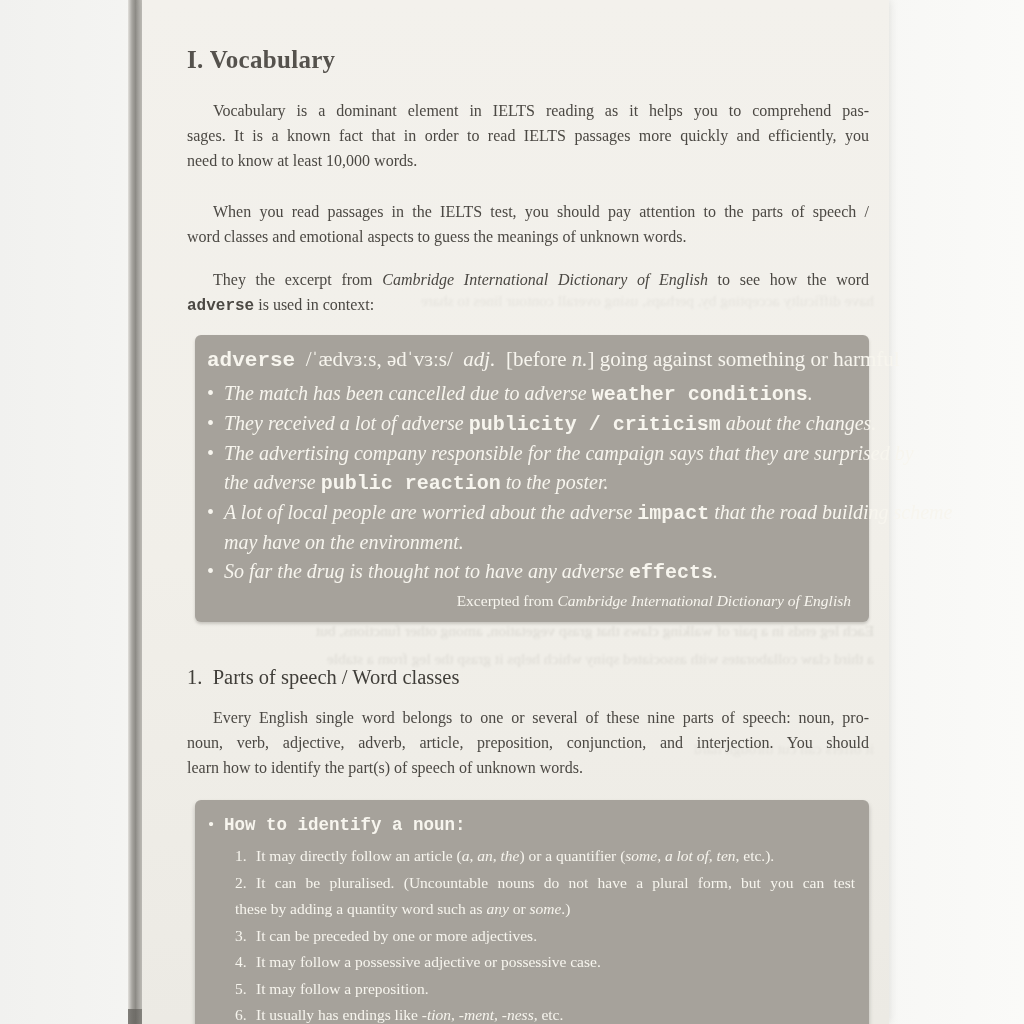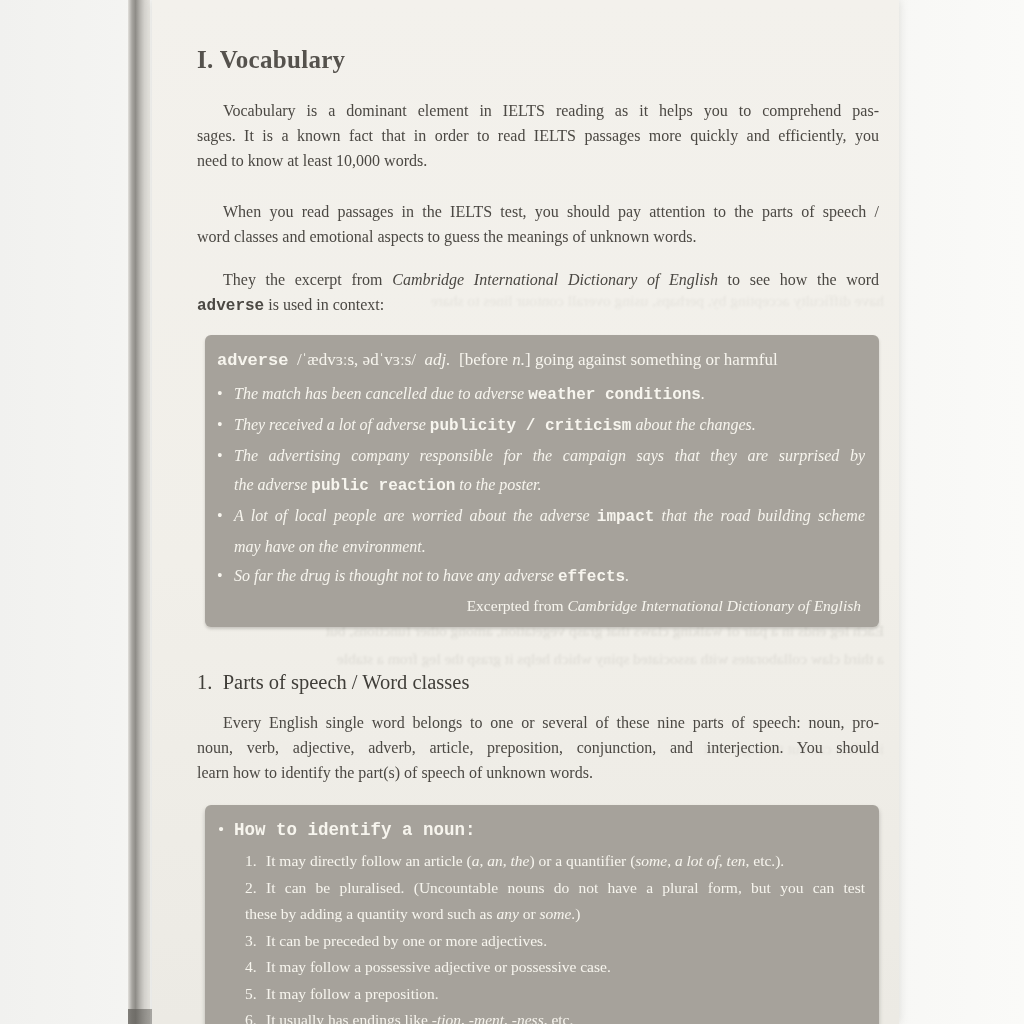--- a/index.html
+++ b/index.html
@@ -3,21 +3,21 @@
 <meta charset="utf-8">
 <style>
   html,body{margin:0;padding:0;background:#e9e9e7;}
   .shot{position:relative;width:1024px;height:1024px;overflow:hidden;
         background:linear-gradient(90deg,#f1f1ef 0%,#f4f4f2 12%,#f6f6f4 14%,#f7f7f5 85%,#fafaf8 100%);
         font-family:"Liberation Serif","DejaVu Serif",serif;}
   .edge-strip{position:absolute;left:128px;top:0;bottom:0;width:22px;
         background:linear-gradient(90deg,#e2e0dc 0%,#a7a5a0 18%,#8e8c87 34%,#b8b6b1 56%,#d6d4cf 76%,#eae8e3 100%);}
   .strip-shadow{position:absolute;left:128px;bottom:0;width:70px;height:15px;
         background:linear-gradient(90deg,rgba(96,94,89,.75),rgba(96,94,89,0));}
-  .page{position:absolute;left:152px;top:0;width:747px;height:1024px;
+  .page{position:absolute;left:142px;top:0;width:747px;height:1024px;
         background:linear-gradient(180deg,#f3f1ec 0%,#f1efe9 55%,#ecEAe4 100%);
         background:linear-gradient(180deg,#f3f1ec 0%,#f1efe9 55%,#ecEae4 100%);
         box-shadow:0 0 9px rgba(110,108,102,.20);}
   .content{position:relative;height:100%;padding:0 20px 0 45px;box-sizing:border-box;color:#4a4741;}
 
   .title{margin-top:44px;font-size:25px;line-height:32px;font-weight:700;color:#55524d;letter-spacing:.3px;}
   .para{font-size:16px;line-height:25px;color:#4b4843;}
   .p1{margin-top:22px;} .p2{margin-top:26px;} .p3{margin-top:18px;}
 
   .ln{white-space:nowrap;}
@@ -25,22 +25,22 @@
   .jl{text-align:justify;text-align-last:justify;}
   .hang{text-indent:-17px;}
   .rb{font-weight:700;font-style:normal;font-family:Liberation Mono, monospace;}
   .ri{font-style:italic;}
   .rm{display:inline-block;width:17px;font-style:normal;text-indent:0;}
   .rn{display:inline-block;width:21px;font-style:normal;text-indent:0;}
 
   .graybox{background:#a6a29b;border-radius:6px;color:#f7f5ee;}
   .dictbox{margin-top:16px;margin-left:8px;width:674px;box-sizing:border-box;
            padding:11px 14px 9px 12px;box-shadow:0 2px 3px rgba(105,102,95,.30);}
-  .dict-head{font-size:17px;line-height:27px;margin-bottom:5px;}
-  .ex{font-size:16px;line-height:29px;padding-left:17px;font-style:italic;}
+  .dict-head{font-size:21px;line-height:27px;margin-bottom:5px;}
+  .ex{font-size:20px;line-height:29px;padding-left:17px;font-style:italic;}
   .dict-source{font-size:15.5px;line-height:24px;text-align:right;padding-right:4px;margin-top:2px;}
 
   .sec-head{margin-top:42px;font-size:20.5px;line-height:27px;color:#403e39;}
   .sec-para{margin-top:14px;}
 
   .nounbox{margin-top:20px;margin-left:8px;width:674px;box-sizing:border-box;
            padding:11px 14px 12px 13px;box-shadow:0 3px 4px rgba(100,97,90,.38);}
   .noun-head{font-size:17.5px;line-height:27px;font-weight:700;padding-left:16px;margin-bottom:4px;}
   .noun-head .ln{text-indent:-16px;}
   .noun-head .rm{width:16px;font-weight:400;}

